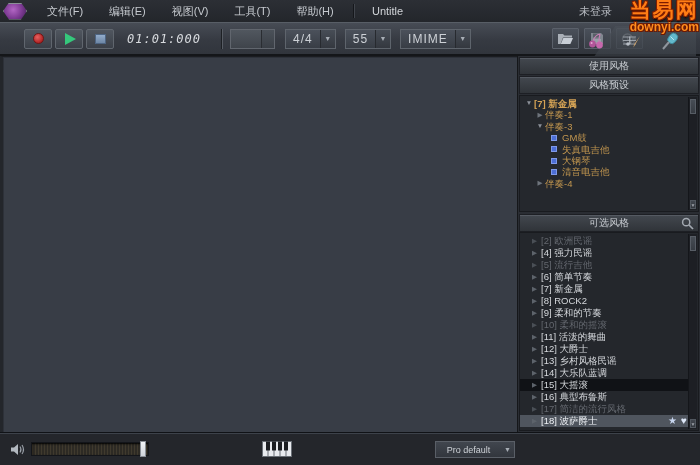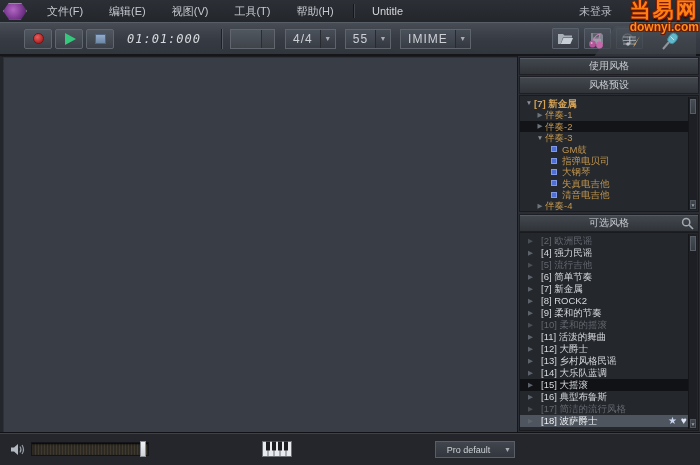--- a/index.html
+++ b/index.html
@@ -72,21 +72,21 @@
   .treebox{ height:117px; margin:1px; position:relative; background:#25282d; border:1px solid #191b1f; padding:2px 10px 0 0; }
   .trow{ height:11.4px; display:flex; align-items:center; font-size:9.5px; line-height:1; }
   .trow.dark{ background:#131418; }
   .tarr{ font-size:6.5px; width:10px; text-align:center; color:#8b9098; flex:none; }
   .tarr.col{ color:#6e747c; }
   .bullet{ width:6px; height:6px; flex:none; margin:0 5px 0 2px; background:#4d6fd6; border:1px solid #7f99e8; }
   .tlabel{ color:#c2964f; white-space:nowrap; }
   .tlabel.root{ color:#d3a255; font-weight:bold; }
   .ind0{ padding-left:4px; } .ind1{ padding-left:15px; } .ind2{ padding-left:29px;text-align:center; }
 
-  .listbox{ flex:1; margin:0 1px 1px; position:relative; background:#24272c; border:1px solid #191b1f; padding:2px 10px 0 0; overflow:hidden; }
+  .listbox{ flex:1; margin:0 1px 1px; position:relative; background:#24272c; border:1px solid #191b1f; padding:2px 10px 0 0; overflow:hidden;text-align:center; }
   .lrow{ height:12px; display:flex; align-items:center; font-size:9.5px; line-height:1; padding-left:8px; }
   .larr{ font-size:6.5px; width:13px; color:#5d636b; flex:none; }
   .llabel{ color:#d5d8dc; white-space:nowrap; }
   .lrow.dim .llabel{ color:#63676e; } .lrow.dim .larr{ color:#4a4f56; }
   .lrow.rdark{ background:#101216; }
   .lrow.rsel{ background:#4f555e; }
   .lrow.rsel .llabel{ color:#eef1f5; }
   .fav{ margin-left:auto; display:flex; align-items:center; }
   .star{ color:#c7d5ee; font-size:10px; margin-right:4px; }
   .heart{ color:#dde7f7; font-size:10px; margin-right:1px; }
@@ -234,43 +234,35 @@
 
     <div class="treebox">
       <div class="trow ind0">
         <span class="tarr">▼</span>
         <span class="tlabel root">[7] 新金属</span>
       </div>
       <div class="trow ind1">
         <span class="tarr col">▶</span>
         <span class="tlabel">伴奏-1</span>
       </div>
-      <div class="trow ind1 dark">
-        <span class="tarr col">▶</span>
-        <span class="tlabel">伴奏-2</span>
-      </div>
       <div class="trow ind1">
         <span class="tarr">▼</span>
         <span class="tlabel">伴奏-3</span>
       </div>
       <div class="trow ind2">
         <span class="bullet"></span>
         <span class="tlabel">GM鼓</span>
       </div>
       <div class="trow ind2">
         <span class="bullet"></span>
-        <span class="tlabel">指弹电贝司</span>
+        <span class="tlabel">失真电吉他</span>
       </div>
       <div class="trow ind2">
         <span class="bullet"></span>
         <span class="tlabel">大钢琴</span>
-      </div>
-      <div class="trow ind2">
-        <span class="bullet"></span>
-        <span class="tlabel">失真电吉他</span>
       </div>
       <div class="trow ind2">
         <span class="bullet"></span>
         <span class="tlabel">清音电吉他</span>
       </div>
       <div class="trow ind1">
         <span class="tarr col">▶</span>
         <span class="tlabel">伴奏-4</span>
       </div>
       <div class="sbar">

